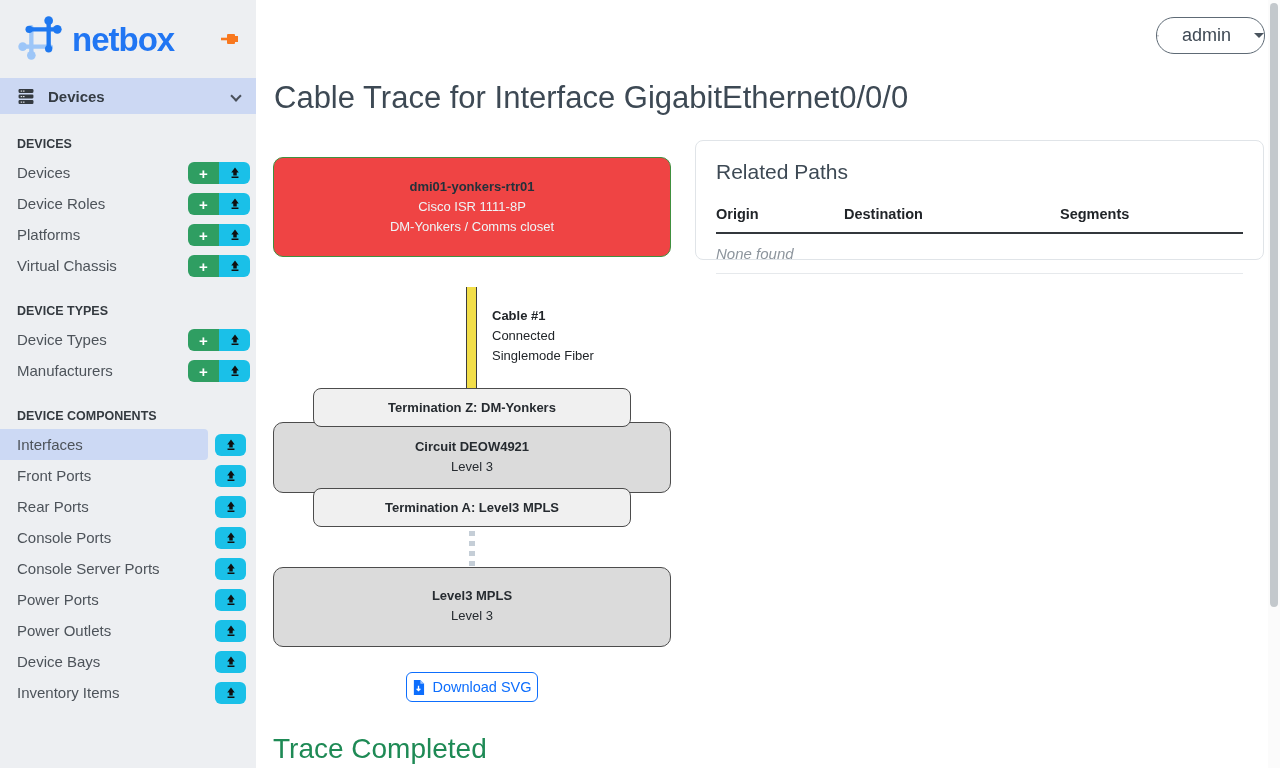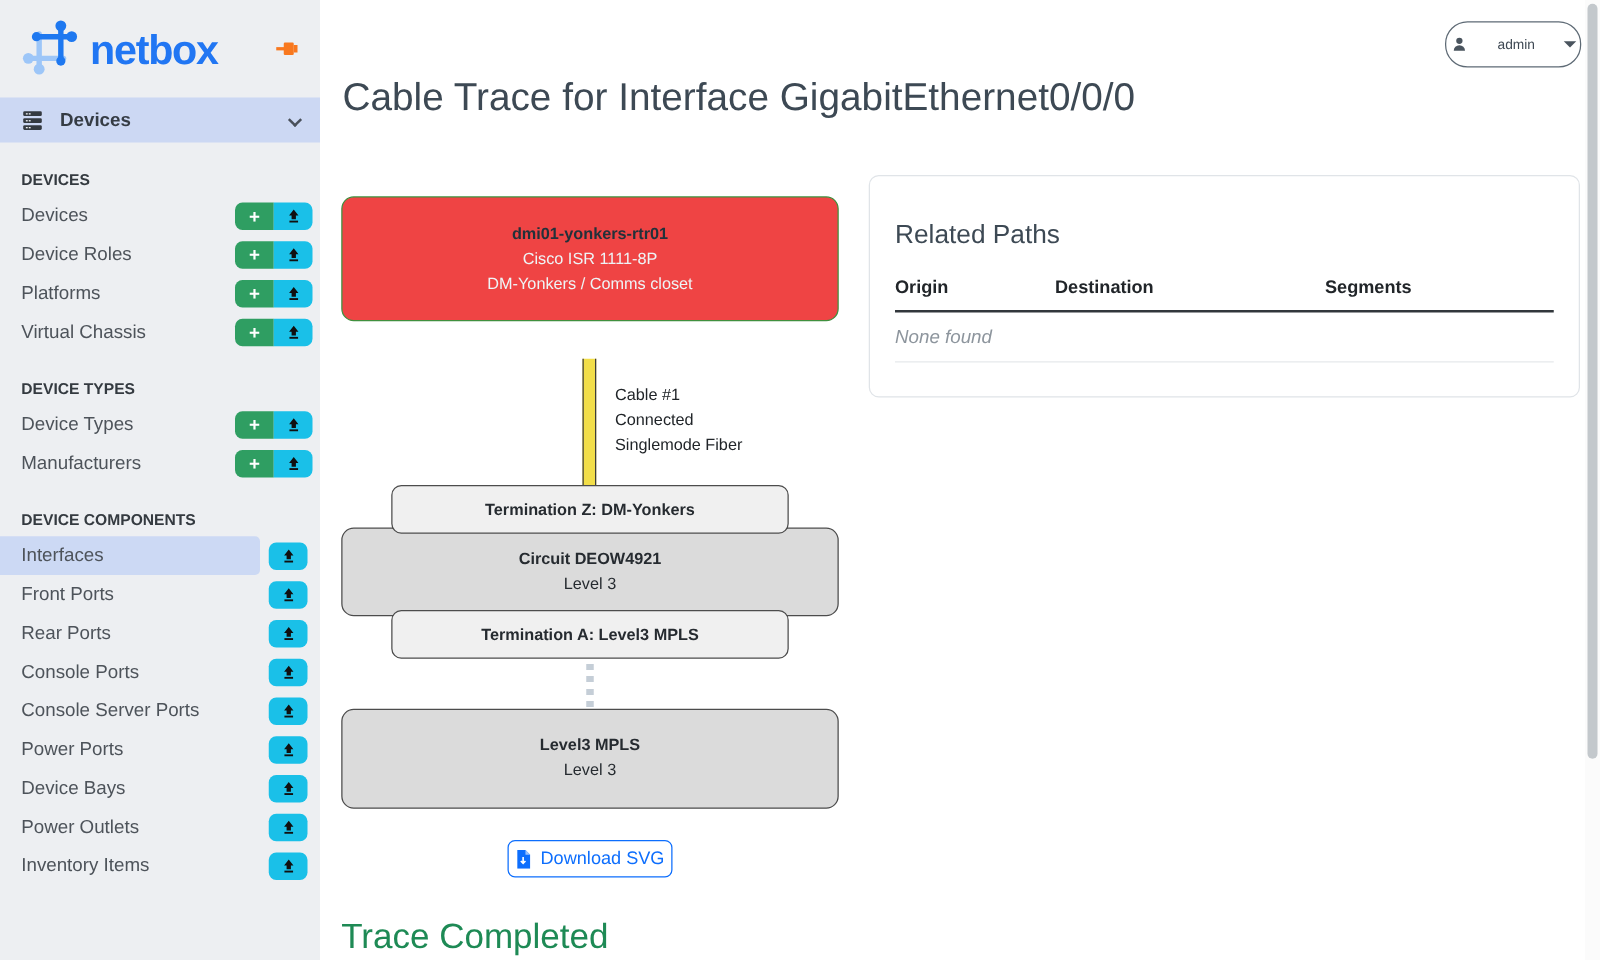--- a/index.html
+++ b/index.html
@@ -47,60 +47,60 @@
   .search-input::placeholder { color:#7a828a; }
   .scope-seg { background:#e9ecef; border-left:1px solid #ced4da; display:flex; align-items:center;
                padding:0 15px; font-size:15.5px; color:#212529; cursor:pointer; }
   .filter-seg { background:#e9ecef; border-left:1px solid #ced4da; width:42px; display:flex;
                 align-items:center; justify-content:center; cursor:pointer; }
   .go-seg { background:#0d6efd; width:40px; display:flex; align-items:center; justify-content:center;
             border:none; cursor:pointer; }
 
   .user-btn { position:absolute; left:1156px; top:17px; height:37px; width:109px;
               border:1px solid #5e6a75; border-radius:18px; background:transparent; display:flex;
-              align-items:center; justify-content:center; gap:23px; font-size:11px; color:#3f4954;
+              align-items:center; justify-content:center; gap:23px; font-size:18px; color:#3f4954;
               cursor:pointer; font-family:"Liberation Sans",sans-serif; }
   .caret-down { width:0; height:0; border-left:5px solid transparent; border-right:5px solid transparent;
                 border-top:5px solid #4a545e; }
 
   
-  .page-title { position:absolute; left:274px; top:60px; font-size:31px; font-weight:400;
+  .page-title { position:absolute; left:274px; top:80px; font-size:31px; font-weight:400;
                 color:#3d4954; }
 
   
   .tnode { position:absolute; border:1px solid #4c4c4c; text-align:center; font-size:13px;
            color:#262b30; line-height:20px; }
   .devnode { left:273px; top:157px; width:398px; height:100px; background:#ef4444;
              border-radius:10px; border-color:#40903f; padding-top:19px; z-index:1; }
   .devnode .nm { font-weight:700; color:#22313a; }
   .devnode .sub { color:#eef4f6; }
   .termbox { left:313px; top:248px; width:318px; height:39px; background:#f0f0f0; border-radius:8px;
              font-weight:700; line-height:37px; z-index:3; }
   .termz { top:388px; } .terma { top:488px; }
   .bigbox { left:273px; top:422px; width:398px; height:71px; background:#dbdbdb; border-radius:10px;
             padding-top:14px; z-index:2; }
   .provbox { top:567px; height:80px; padding-top:18px; }
   .bigbox .nm, .provbox .nm { font-weight:700; }
   .cable-line { position:absolute; left:466px; top:287px; width:11px; height:101px;
                 background:#f2de49; border-left:1px solid #3c3c3c; border-right:1px solid #3c3c3c; }
   .cable-label { position:absolute; left:492px; top:306px; font-size:13px; line-height:20px;
                  color:#212529; }
-  .cable-label .nm { font-weight:400; }
+  .cable-label .nm { font-weight:700; }
   .dash-conn { position:absolute; left:469px; top:531px; width:6px; height:35px;
                background:repeating-linear-gradient(#c5ced7 0 5px, transparent 5px 10px); }
   .dl-btn { position:absolute; left:406px; top:672px; width:132px; height:30px; background:#fff;
             border:1px solid #0d6efd; border-radius:6px; color:#0d6efd; font-size:14.5px;
             display:flex; align-items:center; justify-content:center; gap:7px; cursor:pointer;
             font-family:"Liberation Sans",sans-serif; }
   .trace-status { position:absolute; left:273px; top:733px; width:398px; text-align:left;
                   font-size:28px; color:#1e8a55; }
 
   
-  .rp-card { position:absolute; left:695px; top:140px; width:569px; height:178px; background:#fff;
-             border:1px solid #e0e4e8; border-radius:8px; padding:35px 20px; }
+  .rp-card { position:absolute; left:695px; top:140px; width:569px; height:120px; background:#fff;
+             border:1px solid #e0e4e8; border-radius:8px; padding:19px 20px; }
   .rp-title { font-size:21px; font-weight:400; color:#3d4954; }
   .rp-table { width:100%; border-collapse:collapse; margin-top:16px; }
   .rp-table th { text-align:left; font-size:14.5px; color:#212529; padding:6px 0 10px 0;
                  border-bottom:2px solid #32373c; font-weight:700; }
   .rp-table td { font-size:15px; color:#8d959d; padding:11px 0; border-bottom:1px solid #e6e9ec;font-style:italic; }
   .col-origin { width:128px; } .col-dest { width:216px; }
 
   
   .scroll-track { position:absolute; right:0; top:0; width:12px; height:768px; background:#fbfbfb; }
   .scroll-thumb { position:absolute; right:2px; top:3px; width:8px; height:604px; background:#c3c8cc;
@@ -333,34 +333,34 @@
         <button class="mini-btn mini-import alone">
           <svg width="12" height="13" viewBox="0 0 16 16">
               <path d="M8 0 L13 6.5 H10.3 V10.5 H5.7 V6.5 H3 Z" fill="#101010"></path>
               <rect x="3.4" y="12" width="9.2" height="2" fill="#101010"></rect>
             </svg>
         </button>
       </span>
     </div>
     <div class="itemwrap">
       <div class="side-item">
+        <span>Power Outlets</span>
+      </div>
+      <span class="btn-solo" style="top:5px;">
+        <button class="mini-btn mini-import alone">
+          <svg width="12" height="13" viewBox="0 0 16 16">
+              <path d="M8 0 L13 6.5 H10.3 V10.5 H5.7 V6.5 H3 Z" fill="#101010"></path>
+              <rect x="3.4" y="12" width="9.2" height="2" fill="#101010"></rect>
+            </svg>
+        </button>
+      </span>
+    </div>
+    <div class="itemwrap">
+      <div class="side-item">
         <span>Device Bays</span>
-      </div>
-      <span class="btn-solo" style="top:5px;">
-        <button class="mini-btn mini-import alone">
-          <svg width="12" height="13" viewBox="0 0 16 16">
-              <path d="M8 0 L13 6.5 H10.3 V10.5 H5.7 V6.5 H3 Z" fill="#101010"></path>
-              <rect x="3.4" y="12" width="9.2" height="2" fill="#101010"></rect>
-            </svg>
-        </button>
-      </span>
-    </div>
-    <div class="itemwrap">
-      <div class="side-item">
-        <span>Power Outlets</span>
       </div>
       <span class="btn-solo" style="top:5px;">
         <button class="mini-btn mini-import alone">
           <svg width="12" height="13" viewBox="0 0 16 16">
               <path d="M8 0 L13 6.5 H10.3 V10.5 H5.7 V6.5 H3 Z" fill="#101010"></path>
               <rect x="3.4" y="12" width="9.2" height="2" fill="#101010"></rect>
             </svg>
         </button>
       </span>
     </div>

